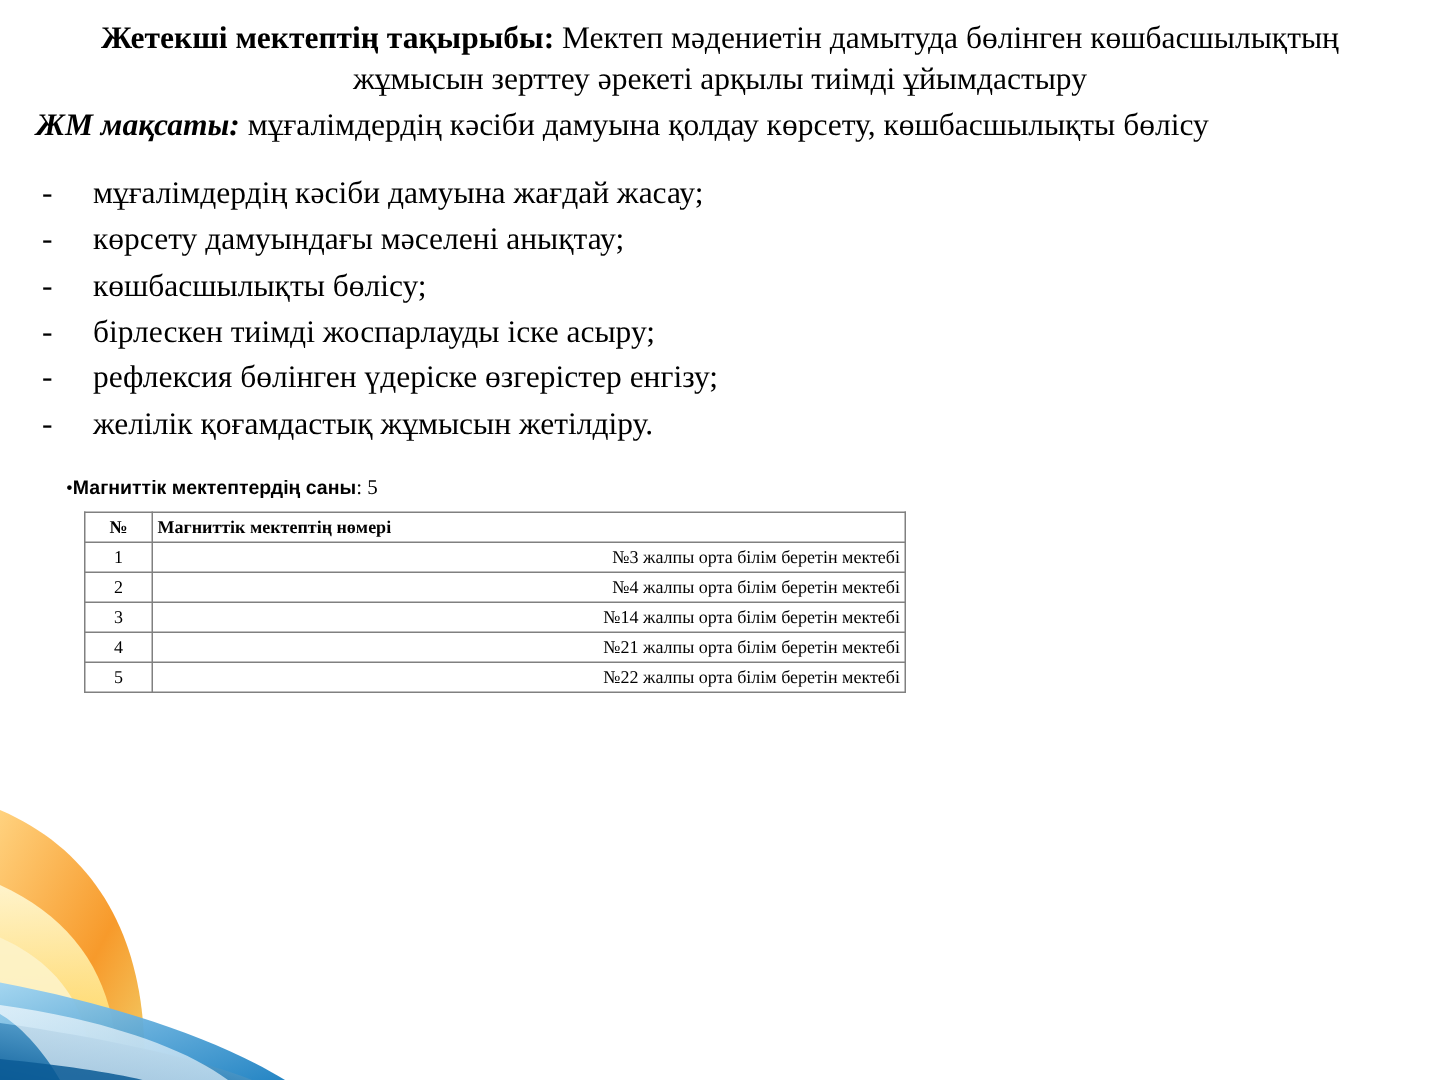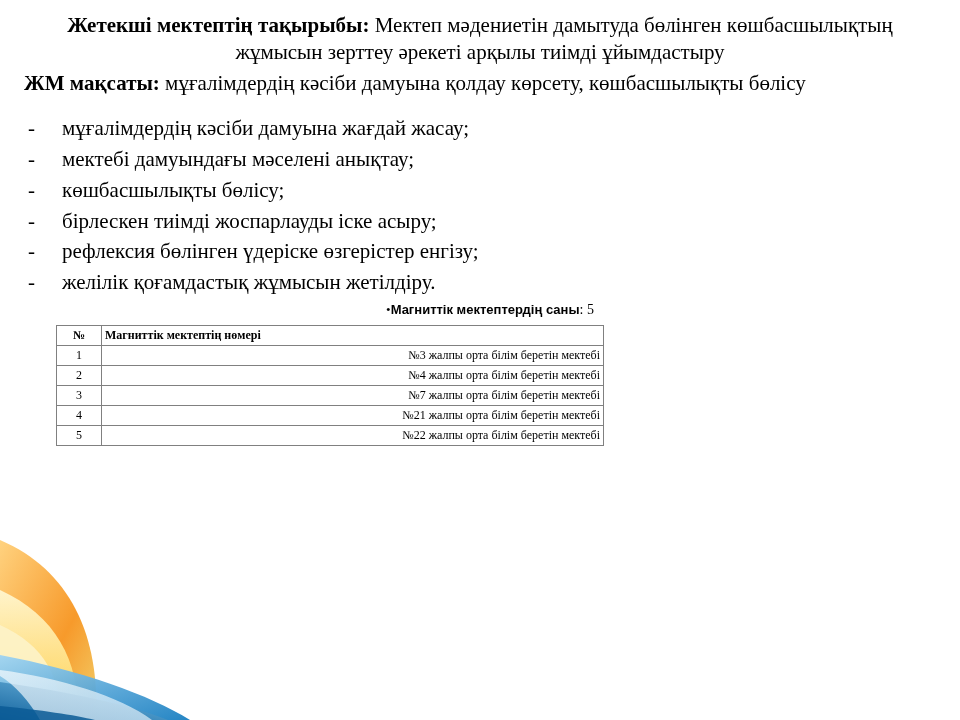--- a/index.html
+++ b/index.html
@@ -49,20 +49,21 @@
 
   .goal-line {
     margin-top: 4px;
     font-size: 21px;
     line-height: 1.3;
     color: #000;
     text-align: left;
   }
   .goal-line .lead {
     font-weight: bold;
+    font-style: italic;
   }
 
   .spacer {
     height: 16px;
   }
 
   .tasks-heading {
     font-size: 21px;
     font-weight: bold;
     color: #000;
@@ -86,22 +87,21 @@
     flex: 0 0 38px;
     text-align: left;
     padding-left: 4px;
     box-sizing: border-box;
   }
   ul.tasks li .txt {
     flex: 1 1 auto;
   }
 
   .count-line {
-    margin-top: 4px;
-    text-align: center;
+    margin-top: 19px;
     font-size: 13px;
     color: #000;
     padding-left: 20px;
   }
   .count-line .bullet {
     font-size: 13px;
   }
   .count-line .count-label {
     font-weight: bold;
     font-family: "Liberation Sans", sans-serif;
@@ -191,21 +191,21 @@
   <div class="spacer"></div>
 
 
   <ul class="tasks">
     <li>
       <span class="dash">-</span>
       <span class="txt">мұғалімдердің кәсіби дамуына жағдай жасау;</span>
     </li>
     <li>
       <span class="dash">-</span>
-      <span class="txt">мектебі дамуындағы мәселені анықтау;</span>
+      <span class="txt">көрсету дамуындағы мәселені анықтау;</span>
     </li>
     <li>
       <span class="dash">-</span>
       <span class="txt">көшбасшылықты бөлісу;</span>
     </li>
     <li>
       <span class="dash">-</span>
       <span class="txt">бірлескен тиімді  жоспарлауды іске асыру;</span>
     </li>
     <li>
@@ -233,21 +233,21 @@
       <tr>
         <td class="num">1</td>
         <td class="name">№3 жалпы орта білім  беретін  мектебі</td>
       </tr>
       <tr>
         <td class="num">2</td>
         <td class="name">№4 жалпы орта білім  беретін  мектебі</td>
       </tr>
       <tr>
         <td class="num">3</td>
-        <td class="name">№7 жалпы орта білім  беретін  мектебі</td>
+        <td class="name">№14 жалпы орта білім  беретін  мектебі</td>
       </tr>
       <tr>
         <td class="num">4</td>
         <td class="name">№21 жалпы орта білім  беретін  мектебі</td>
       </tr>
       <tr>
         <td class="num">5</td>
         <td class="name">№22 жалпы орта білім  беретін  мектебі</td>
       </tr>
     </tbody>

